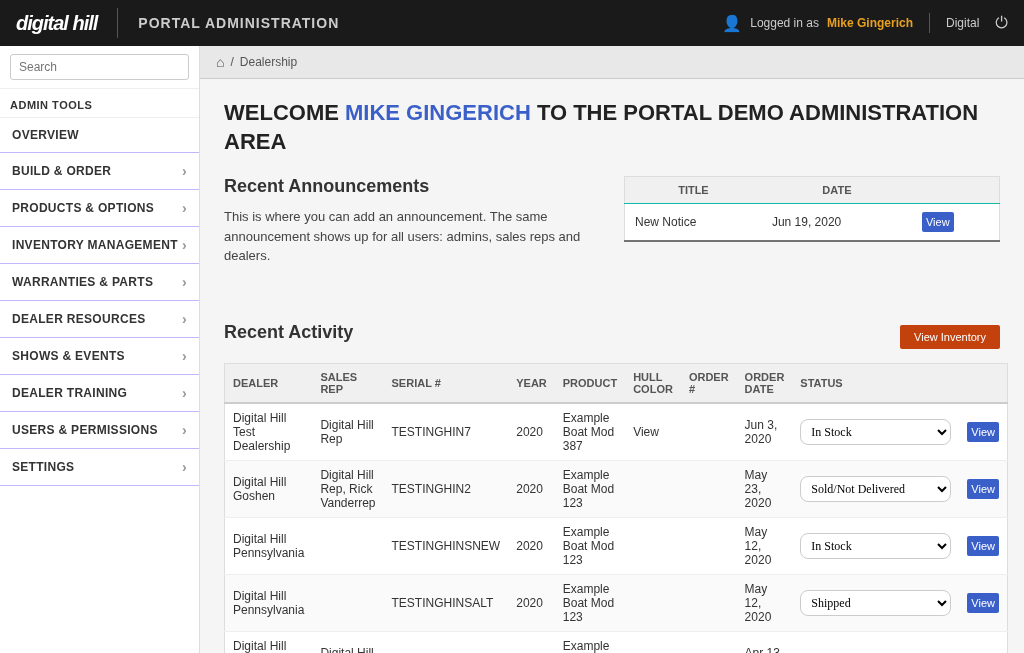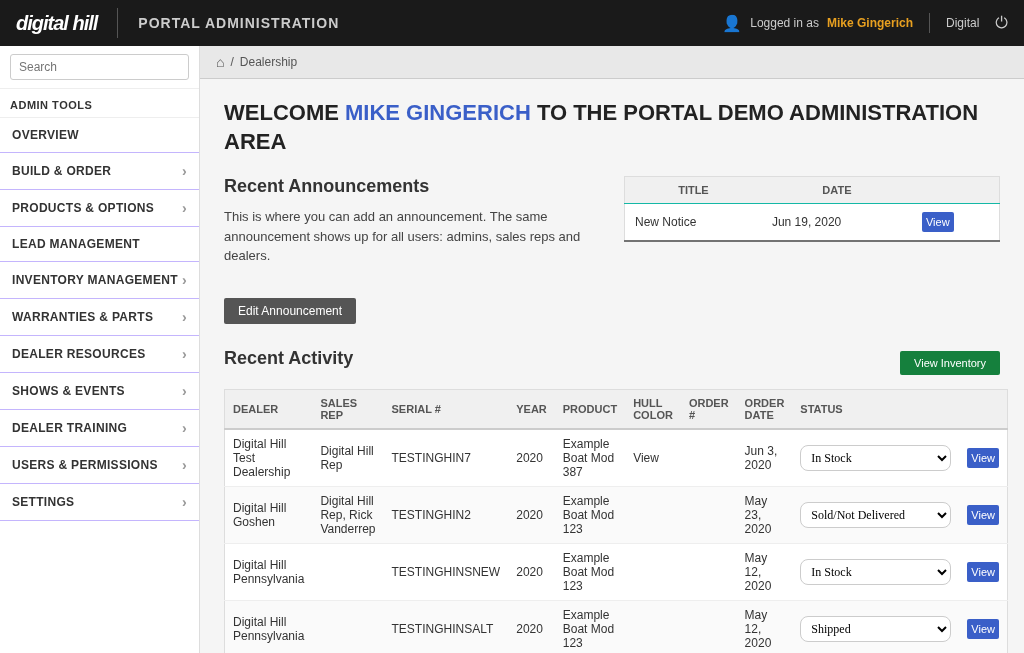--- a/index.html
+++ b/index.html
@@ -230,21 +230,21 @@
     }
 
     
     .activity-header {
       display: flex;
       align-items: center;
       justify-content: space-between;
       margin-bottom: 10px;
     }
     .view-inventory-btn {
-      background: #15803d;
+      background: #c2410c;
       color: #fff;
       border: none;
       padding: 6px 14px;
       font-size: 11px;
       cursor: pointer;
       border-radius: 2px;
     }
 
     .activity-table {
       width: 100%;
@@ -313,23 +313,20 @@
         </div>
         <div class="sidebar-item">
           <span>BUILD &amp; ORDER</span>
           <span class="chevron">›</span>
         </div>
         <div class="sidebar-item">
           <span>PRODUCTS &amp; OPTIONS</span>
           <span class="chevron">›</span>
         </div>
         <div class="sidebar-item">
-          <span>LEAD MANAGEMENT</span>
-        </div>
-        <div class="sidebar-item">
           <span>INVENTORY MANAGEMENT</span>
           <span class="chevron">›</span>
         </div>
         <div class="sidebar-item">
           <span>WARRANTIES &amp; PARTS</span>
           <span class="chevron">›</span>
         </div>
         <div class="sidebar-item">
           <span>DEALER RESOURCES</span>
           <span class="chevron">›</span>
@@ -365,21 +362,20 @@
 
       <div class="welcome-heading">
         <span>WELCOME </span><span class="username-accent">MIKE GINGERICH</span><span> TO THE PORTAL DEMO ADMINISTRATION AREA</span>
       </div>
 
       <div class="top-section">
 
         <div class="announcements-col">
           <div class="section-heading">Recent Announcements</div>
           <p class="announcement-text">This is where you can add an announcement. The same announcement shows up for all users: admins, sales reps and dealers.</p>
-          <button class="edit-btn">Edit Announcement</button>
         </div>
 
         <div class="dealer-resources-col">
           <table class="resources-table">
             <thead>
               <tr>
                 <th>TITLE</th>
                 <th>DATE</th>
                 <th></th>
               </tr>

